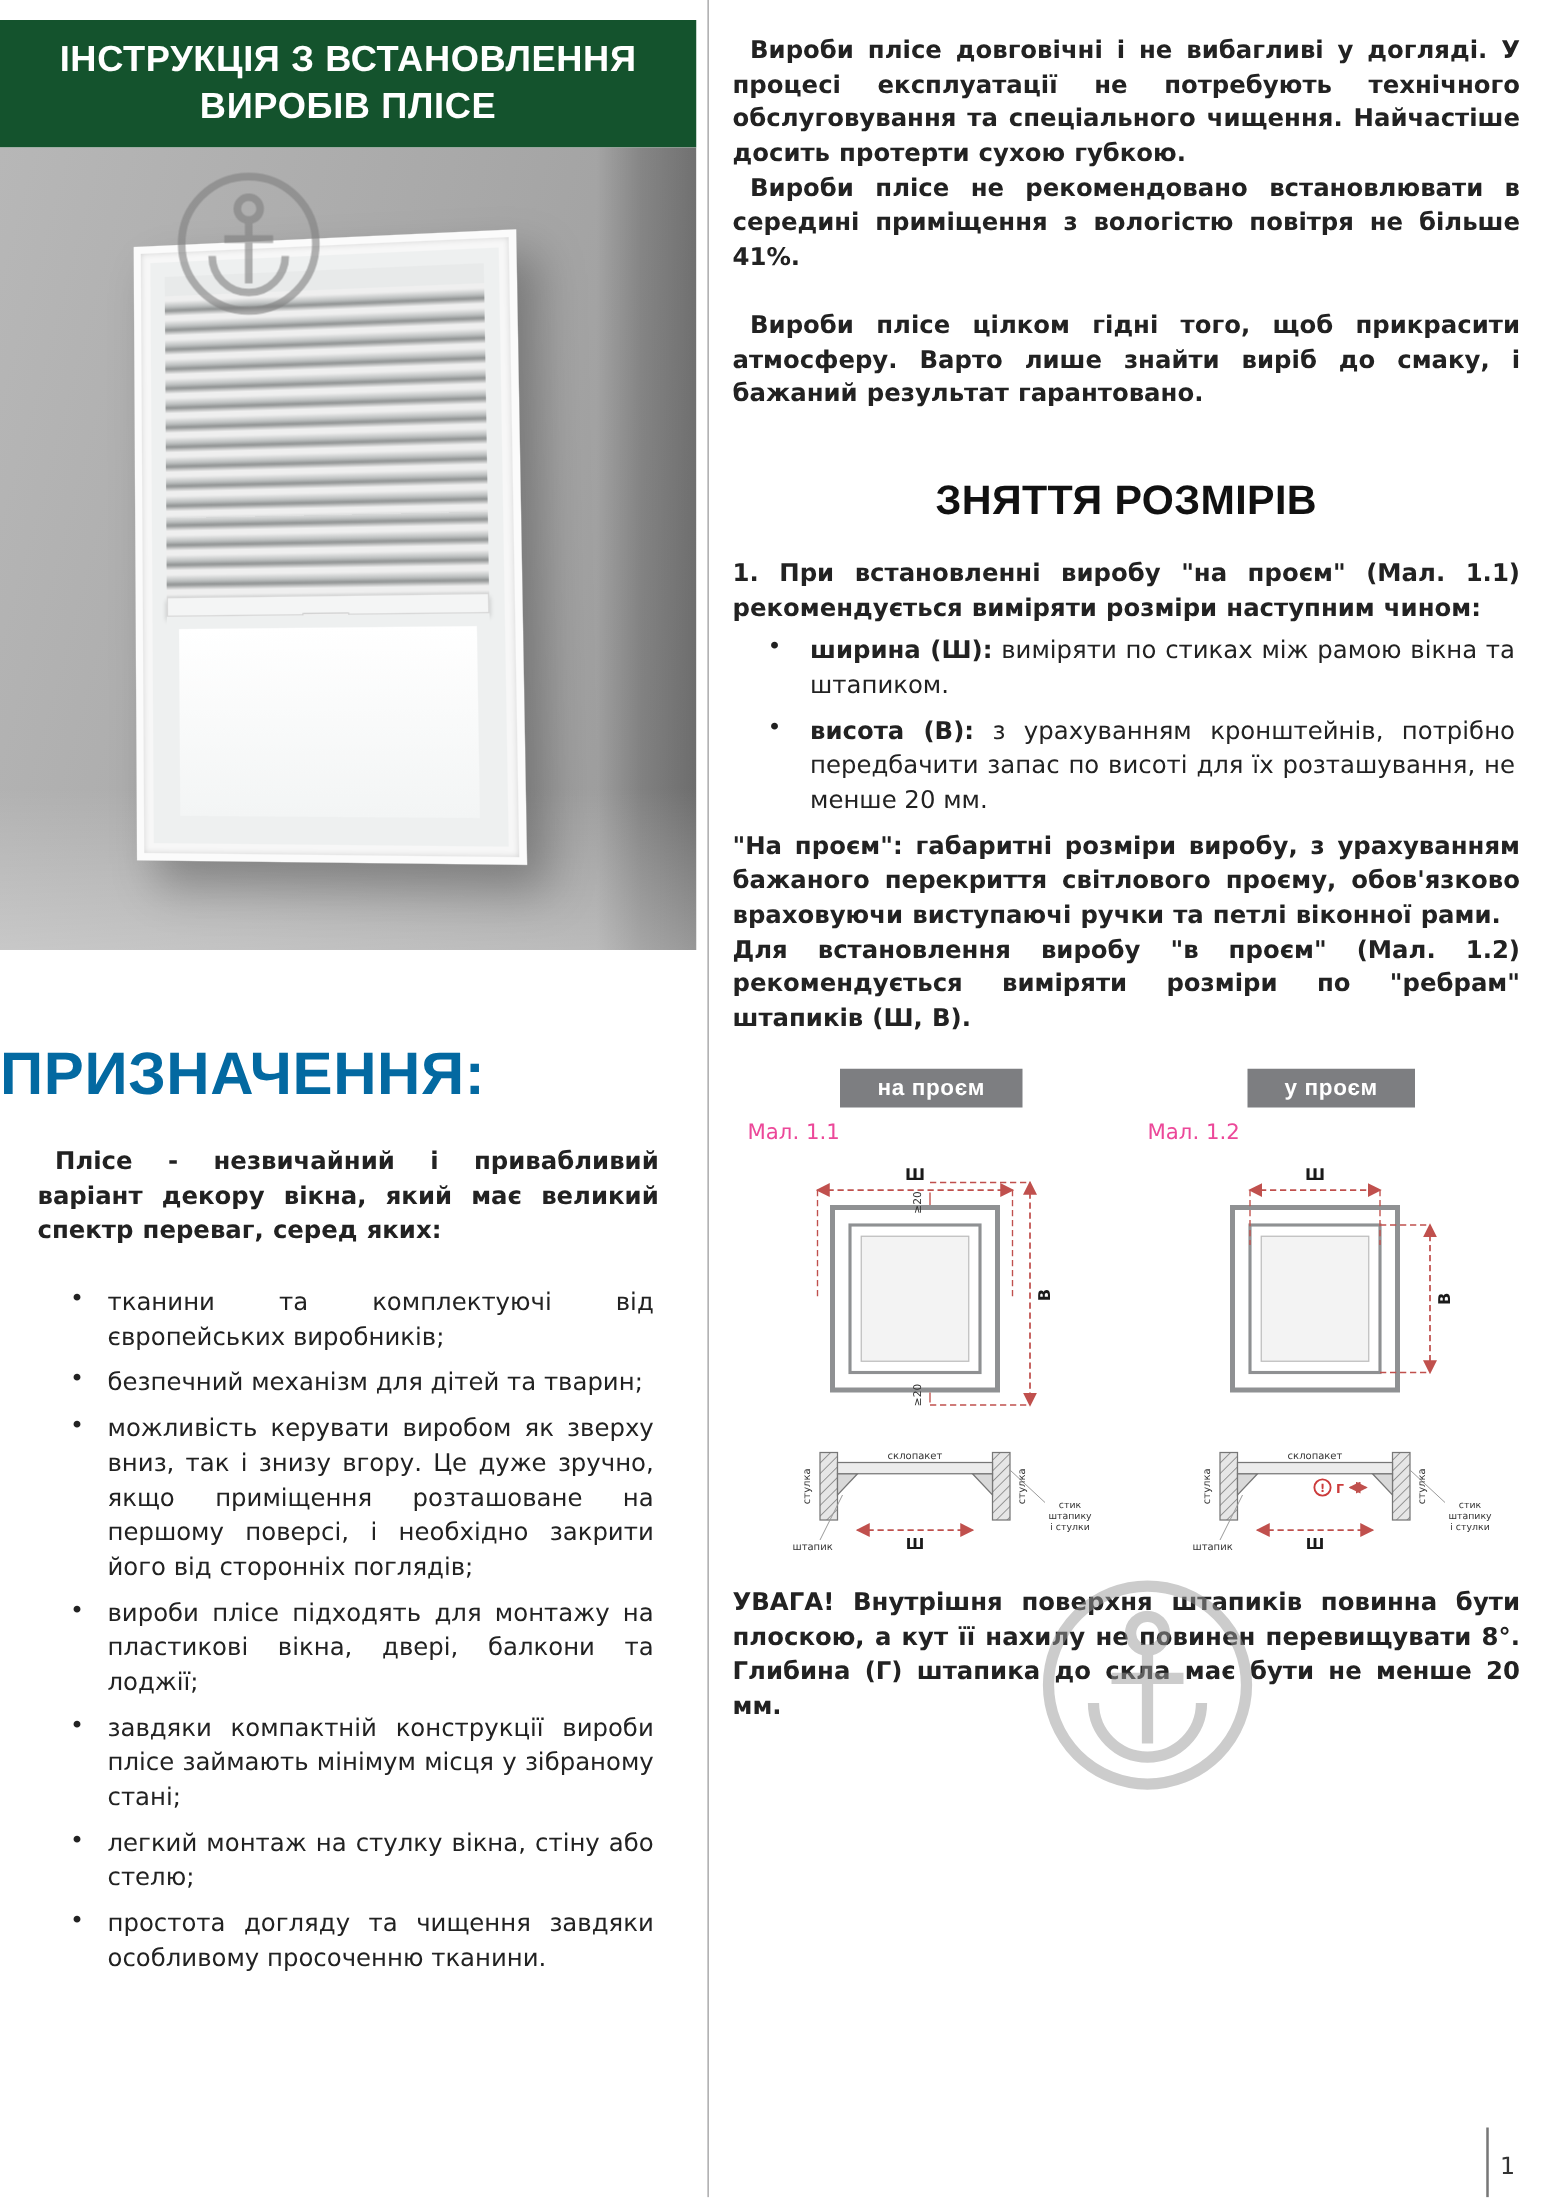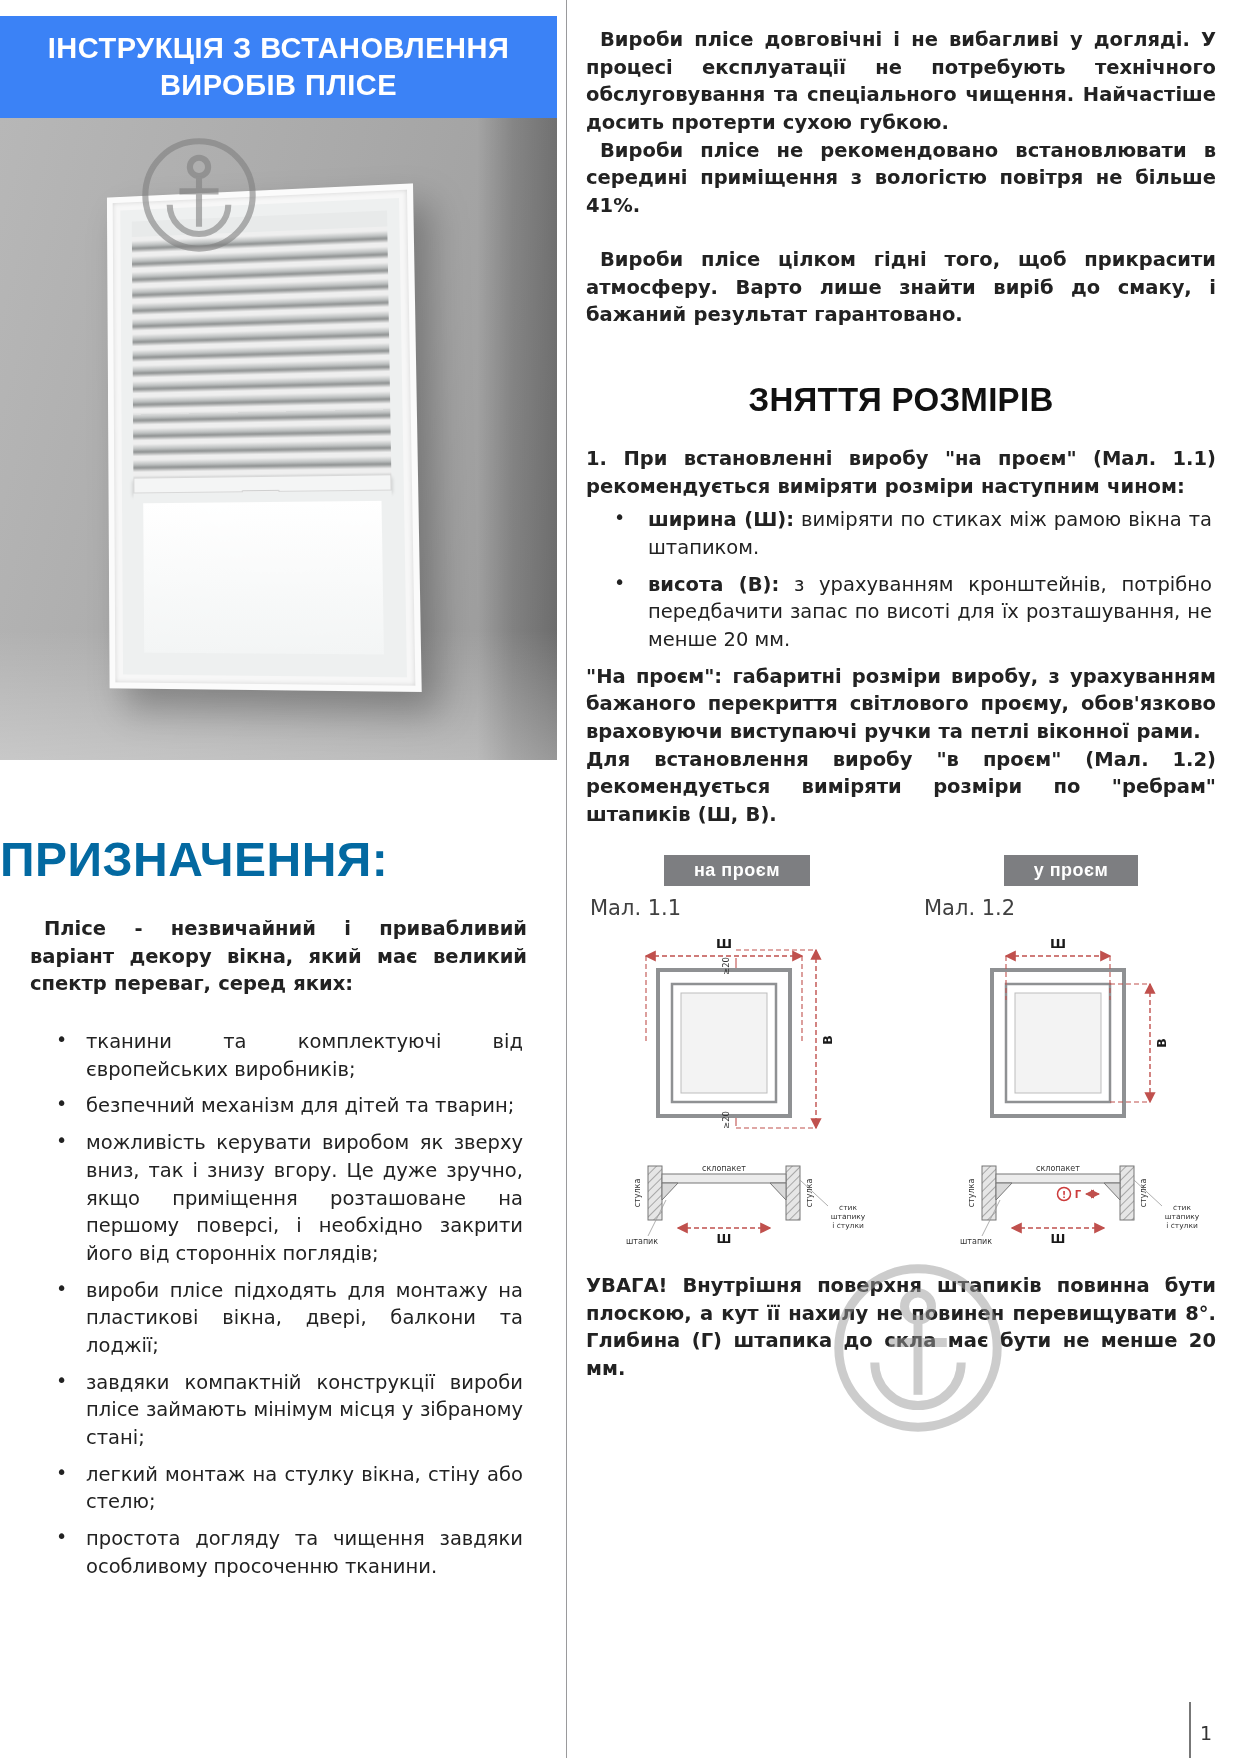--- a/index.html
+++ b/index.html
@@ -2,21 +2,21 @@
 <html><head>
 <meta charset="utf-8">
 <style>
   html,body{margin:0;padding:0;background:#ffffff;}
   .page{position:relative;width:1245px;height:1758px;background:#fff;overflow:hidden;
         font-family:"DejaVu Sans","Liberation Sans",sans-serif;color:#222;}
   .divider{position:absolute;left:566px;top:0;width:1px;height:100%;background:#9a9a9c;}
 
   
   .col-left{position:absolute;left:0;top:0;width:557px;}
-  .lc-header{background:#3b82f6;color:#fff;margin-top:16px;height:102px;display:flex;
+  .lc-header{background:#14532d;color:#fff;margin-top:16px;height:102px;display:flex;
              flex-direction:column;justify-content:center;text-align:center;font-weight:700;
              font-size:29px;line-height:1.28;font-family:"Liberation Sans",sans-serif;letter-spacing:.5px;}
   .photo{position:relative;width:557px;height:642px;overflow:hidden;
          background:linear-gradient(105deg,#b7b7b7 0%,#a9a9a9 50%,#9a9a9a 100%);}
   .wall-dark{position:absolute;right:0;top:0;width:80px;height:100%;
              background:linear-gradient(90deg,rgba(0,0,0,0) 0%,rgba(0,0,0,.18) 45%,rgba(0,0,0,.3) 100%);}
   .wall-light{position:absolute;left:0;bottom:0;width:100%;height:130px;
               background:linear-gradient(180deg,rgba(255,255,255,0) 0%,rgba(255,255,255,.3) 100%);}
   .window-unit{position:absolute;left:104px;top:70px;width:300px;height:488px;background:#f7f7f7;
                border:6px solid #fbfbfb;
@@ -44,26 +44,26 @@
 
   
   .col-right{position:absolute;left:586px;top:0;width:630px;}
   .h-care{text-align:center;font-size:33px;font-weight:700;margin:34px 0 0;line-height:1.18;color:#111;
           font-family:"Liberation Sans",sans-serif;letter-spacing:.3px;}
   .h-size{text-align:center;font-size:33px;font-weight:700;margin:52px 0 0;color:#111;
           font-family:"Liberation Sans",sans-serif;letter-spacing:.3px;}
   .mt26{margin-top:26px;}
   .rlist{list-style:none;margin:6px 0 0;padding:0 4px 0 28px;}
   .rlist .dot{width:34px;}
-  .panels{display:flex;gap:32px;margin-top:26px;}
+  .panels{display:flex;gap:18px;margin-top:26px;justify-content:flex-end;}
   .panel{width:302px;}
   .bar-wrap{text-align:center;}
   .panel-bar{display:inline-block;background:#7d7e81;color:#fff;font-weight:700;font-size:18px;
              padding:5px 30px;letter-spacing:.5px;font-family:"Liberation Sans",sans-serif;}
-  .caption{font-size:21px;color:#404040;margin:10px 0 0 4px;text-align:left;}
+  .caption{font-size:17px;color:#ec4899;margin:10px 0 0 4px;text-align:left;}
   .panel svg{display:block;margin-top:2px;font-family:"DejaVu Sans",sans-serif;}
   .attn{margin-top:20px;}
 
   
   .wm{position:absolute;color:#8d8d8d;opacity:.55;pointer-events:none;z-index:6;}
   .wm svg{width:100%;height:100%;}
   .wm-photo{left:138px;top:16px;width:122px;height:122px;color:#7f7f7f;opacity:.6;z-index:3;}
   .wm-bottom{left:828px;top:1258px;width:180px;height:180px;color:#9a9a9a;opacity:.5;}
   .pageno-line{position:absolute;left:1189px;top:1702px;width:2px;height:56px;background:#777;}
   .pageno{position:absolute;left:1200px;top:1722px;font-size:19px;color:#333;}

